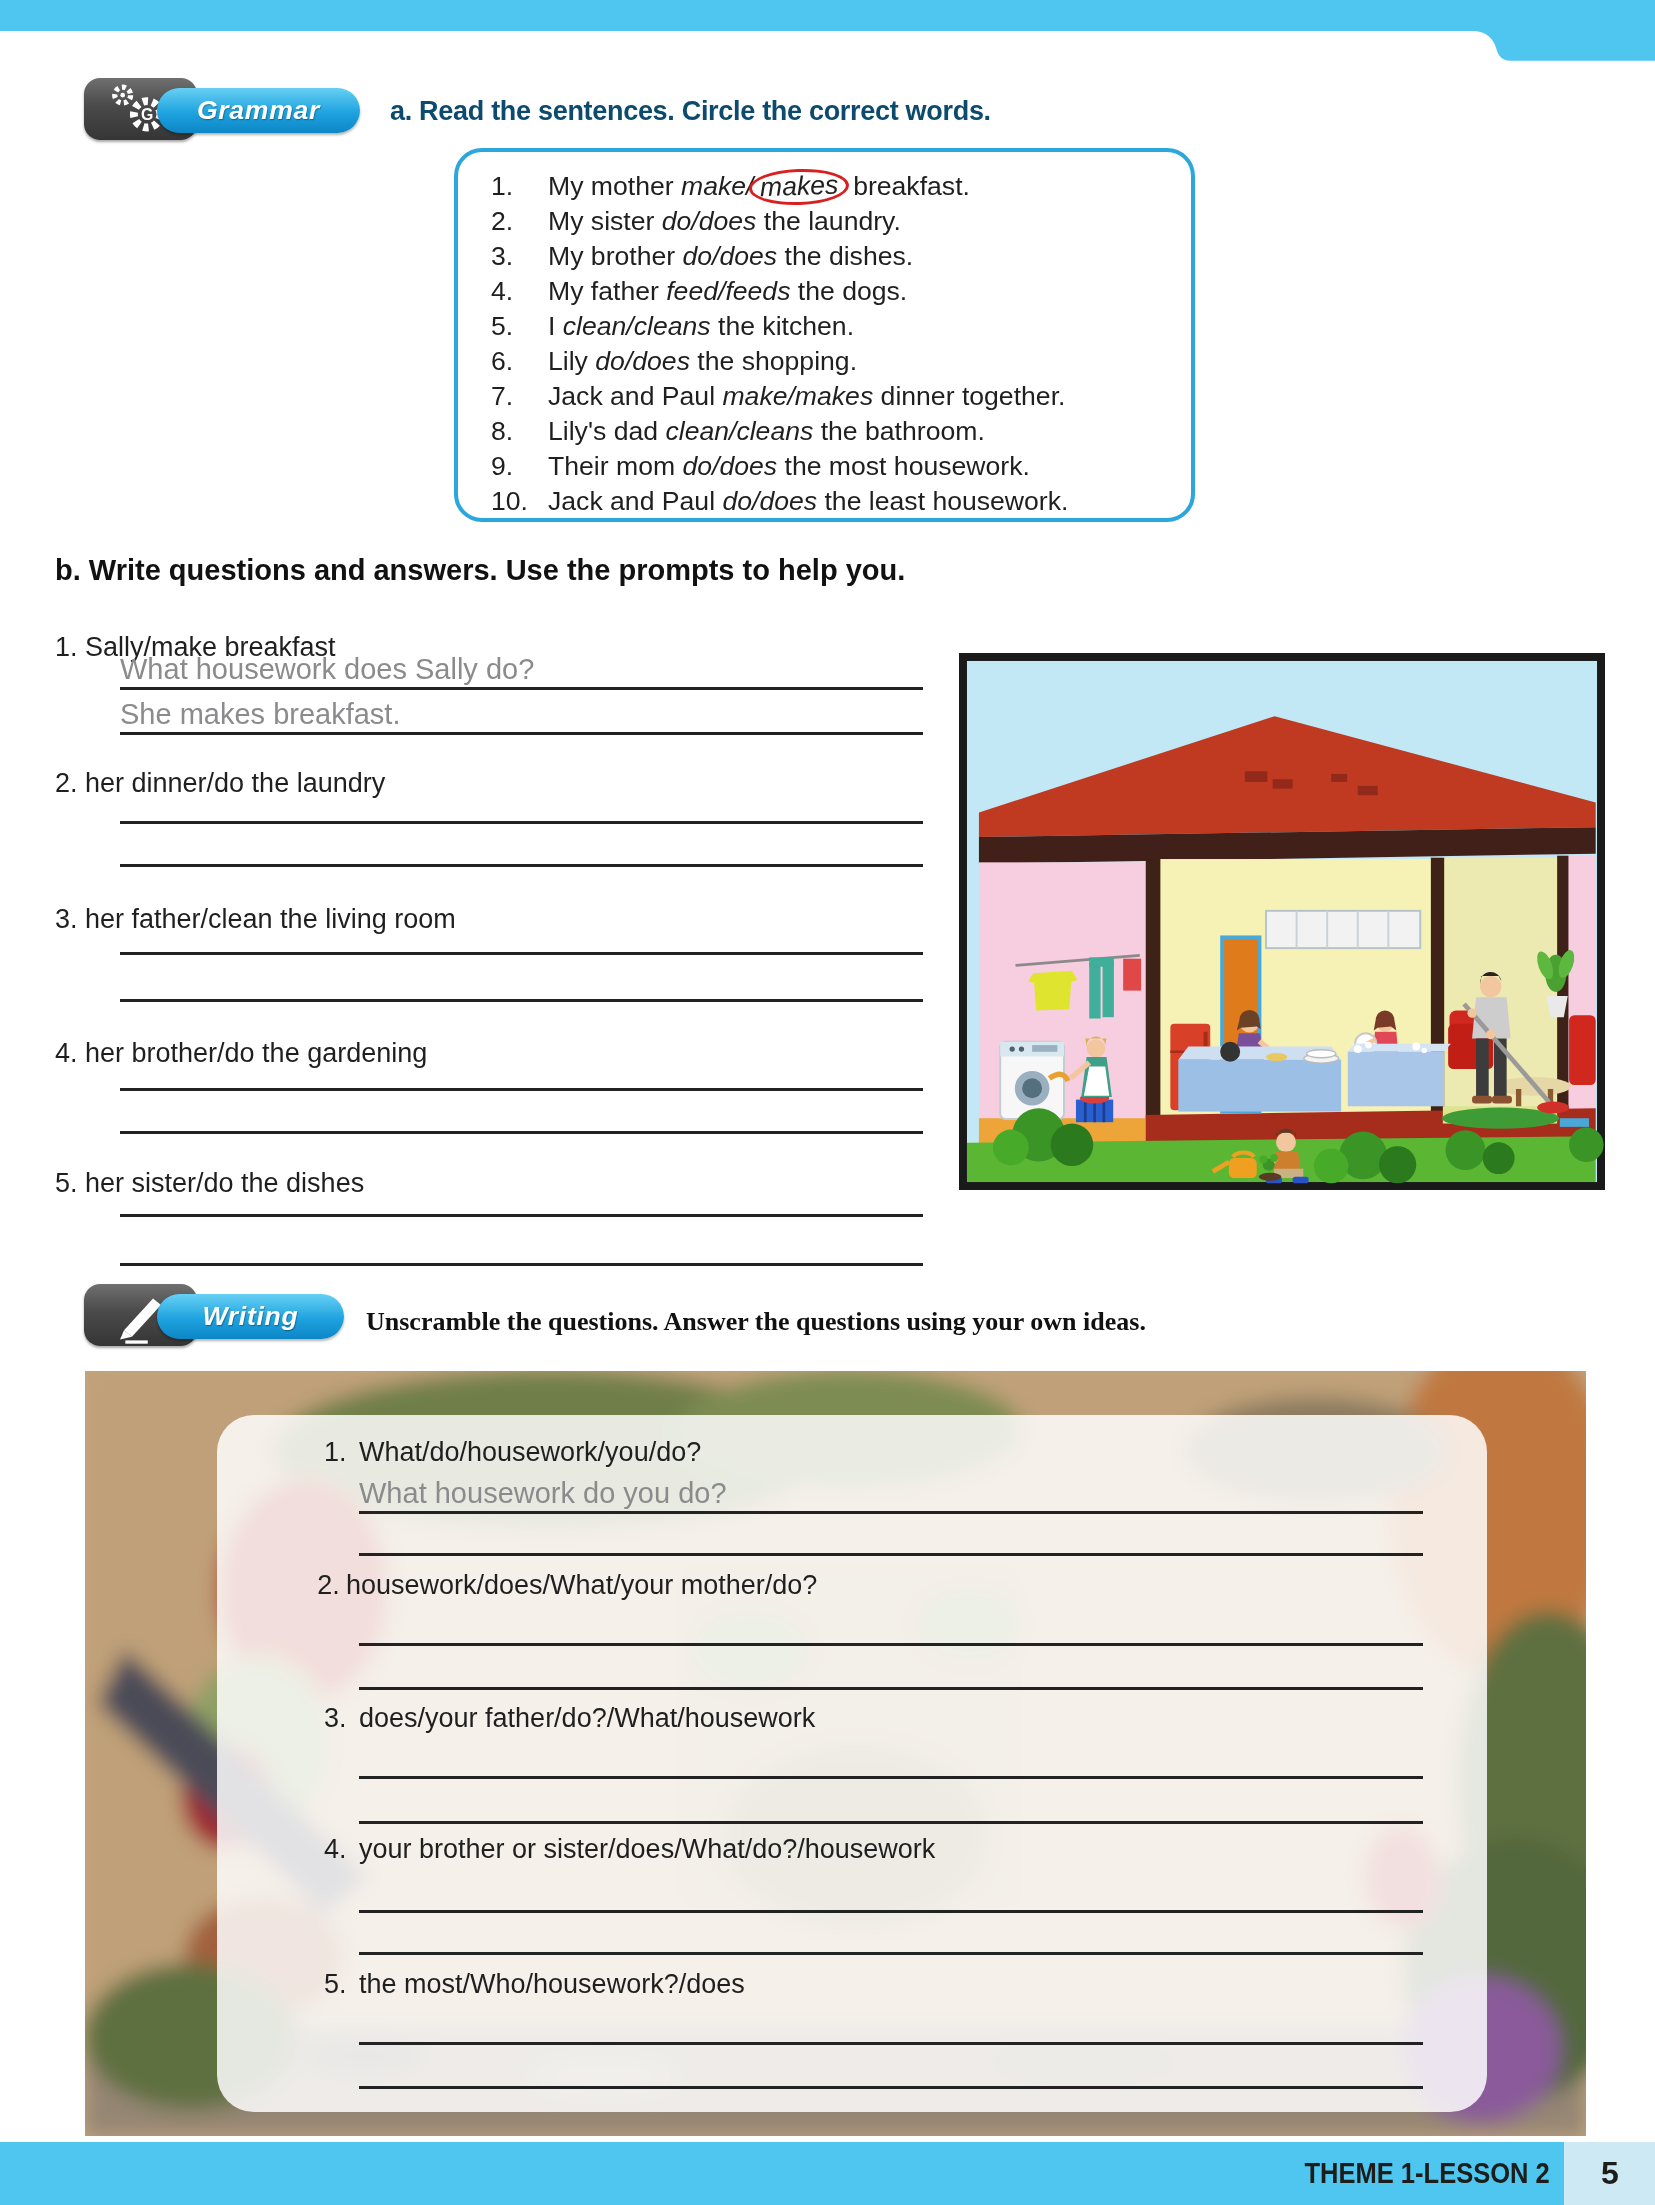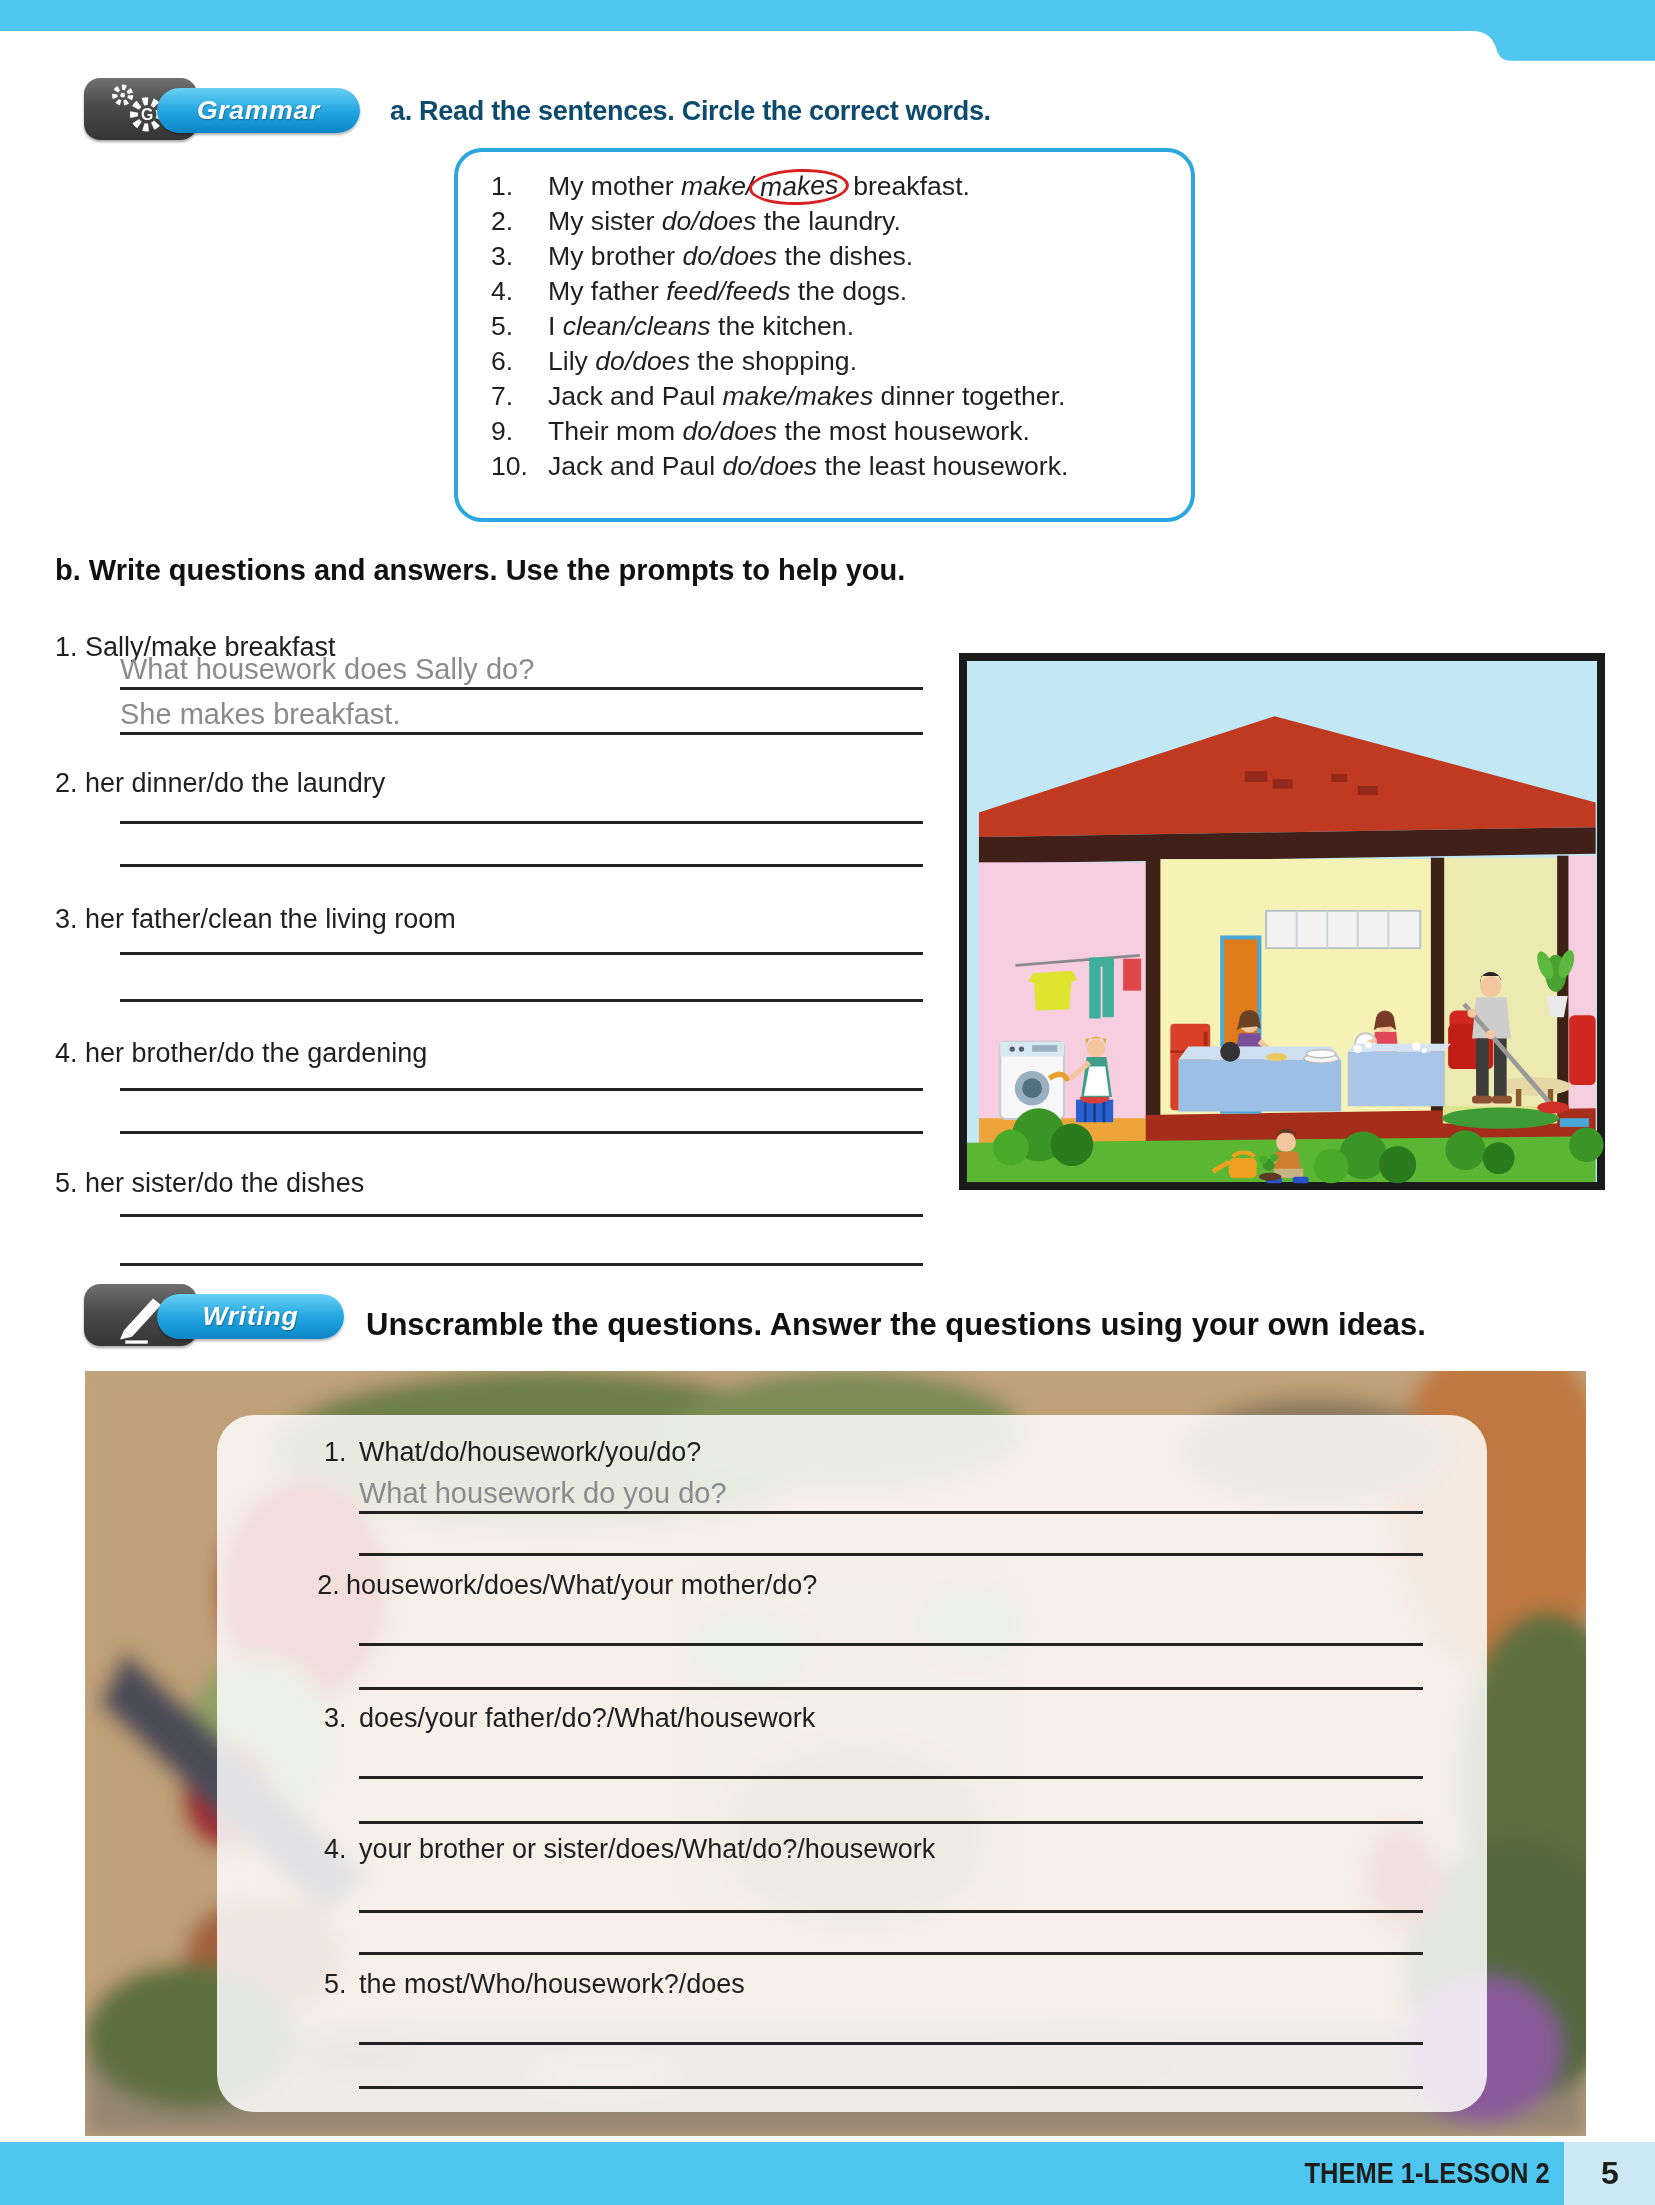--- a/index.html
+++ b/index.html
@@ -37,21 +37,21 @@
   .b-num{display:inline-block;width:30px;}
   .w-num{display:inline-block;width:35px;}
   .ans-line{position:absolute;border-bottom:3.3px solid #222;height:31px;
             font-size:29px;color:#8b8b8d;display:flex;align-items:flex-end;white-space:nowrap;}
   .ans-line span{padding-bottom:1.3px;}
 
   
   .illus{position:absolute;left:959px;top:653px;width:646px;height:537px;}
 
   
-  .w-heading{position:absolute;left:366px;top:1307px;font-size:31px;font-weight:bold;color:#111;}
+  .w-heading{position:absolute;left:366px;top:1307px;font-size:26px;font-weight:bold;color:#111;font-family:Liberation Serif, serif;}
   .photo{position:absolute;left:85px;top:1371px;width:1501px;height:765px;overflow:hidden;}
   .panel{position:absolute;left:132px;top:44px;width:1270px;height:697px;border-radius:37px;
          background:rgba(255,255,255,0.84);}
   .w-prompt{position:absolute;font-size:27px;white-space:nowrap;z-index:5;}
 
   
   .footer-bar{position:absolute;left:0;top:2142px;width:1564px;height:63px;background:#4ec6ef;
       display:flex;align-items:center;justify-content:flex-end;padding-right:14.6px;box-sizing:border-box;}
   .footer-bar span{font-size:29px;font-weight:bold;color:#1d1d1b;letter-spacing:0px;
       transform:scaleX(.88);transform-origin:right center;}
@@ -95,20 +95,23 @@
       <span class="snum">4.</span><span>My father </span><span class="it">feed/feeds</span><span> the dogs.</span>
     </div>
     <div class="srow">
       <span class="snum">5.</span><span>I </span><span class="it">clean/cleans</span><span> the kitchen.</span>
     </div>
     <div class="srow">
       <span class="snum">6.</span><span>Lily </span><span class="it">do/does</span><span> the shopping.</span>
     </div>
     <div class="srow">
       <span class="snum">7.</span><span>Jack and Paul </span><span class="it">make/makes</span><span> dinner together.</span>
+    </div>
+    <div class="srow">
+      <span class="snum">8.</span><span>Lily's dad </span><span class="it">clean/cleans</span><span> the bathroom.</span>
     </div>
     <div class="srow">
       <span class="snum">9.</span><span>Their mom </span><span class="it">do/does</span><span> the most housework.</span>
     </div>
     <div class="srow">
       <span class="snum">10.</span><span>Jack and Paul </span><span class="it">do/does</span><span> the least housework.</span>
     </div>
   </div>
 
   <div class="b-heading">b. Write questions and answers. Use the prompts to help you.</div>

